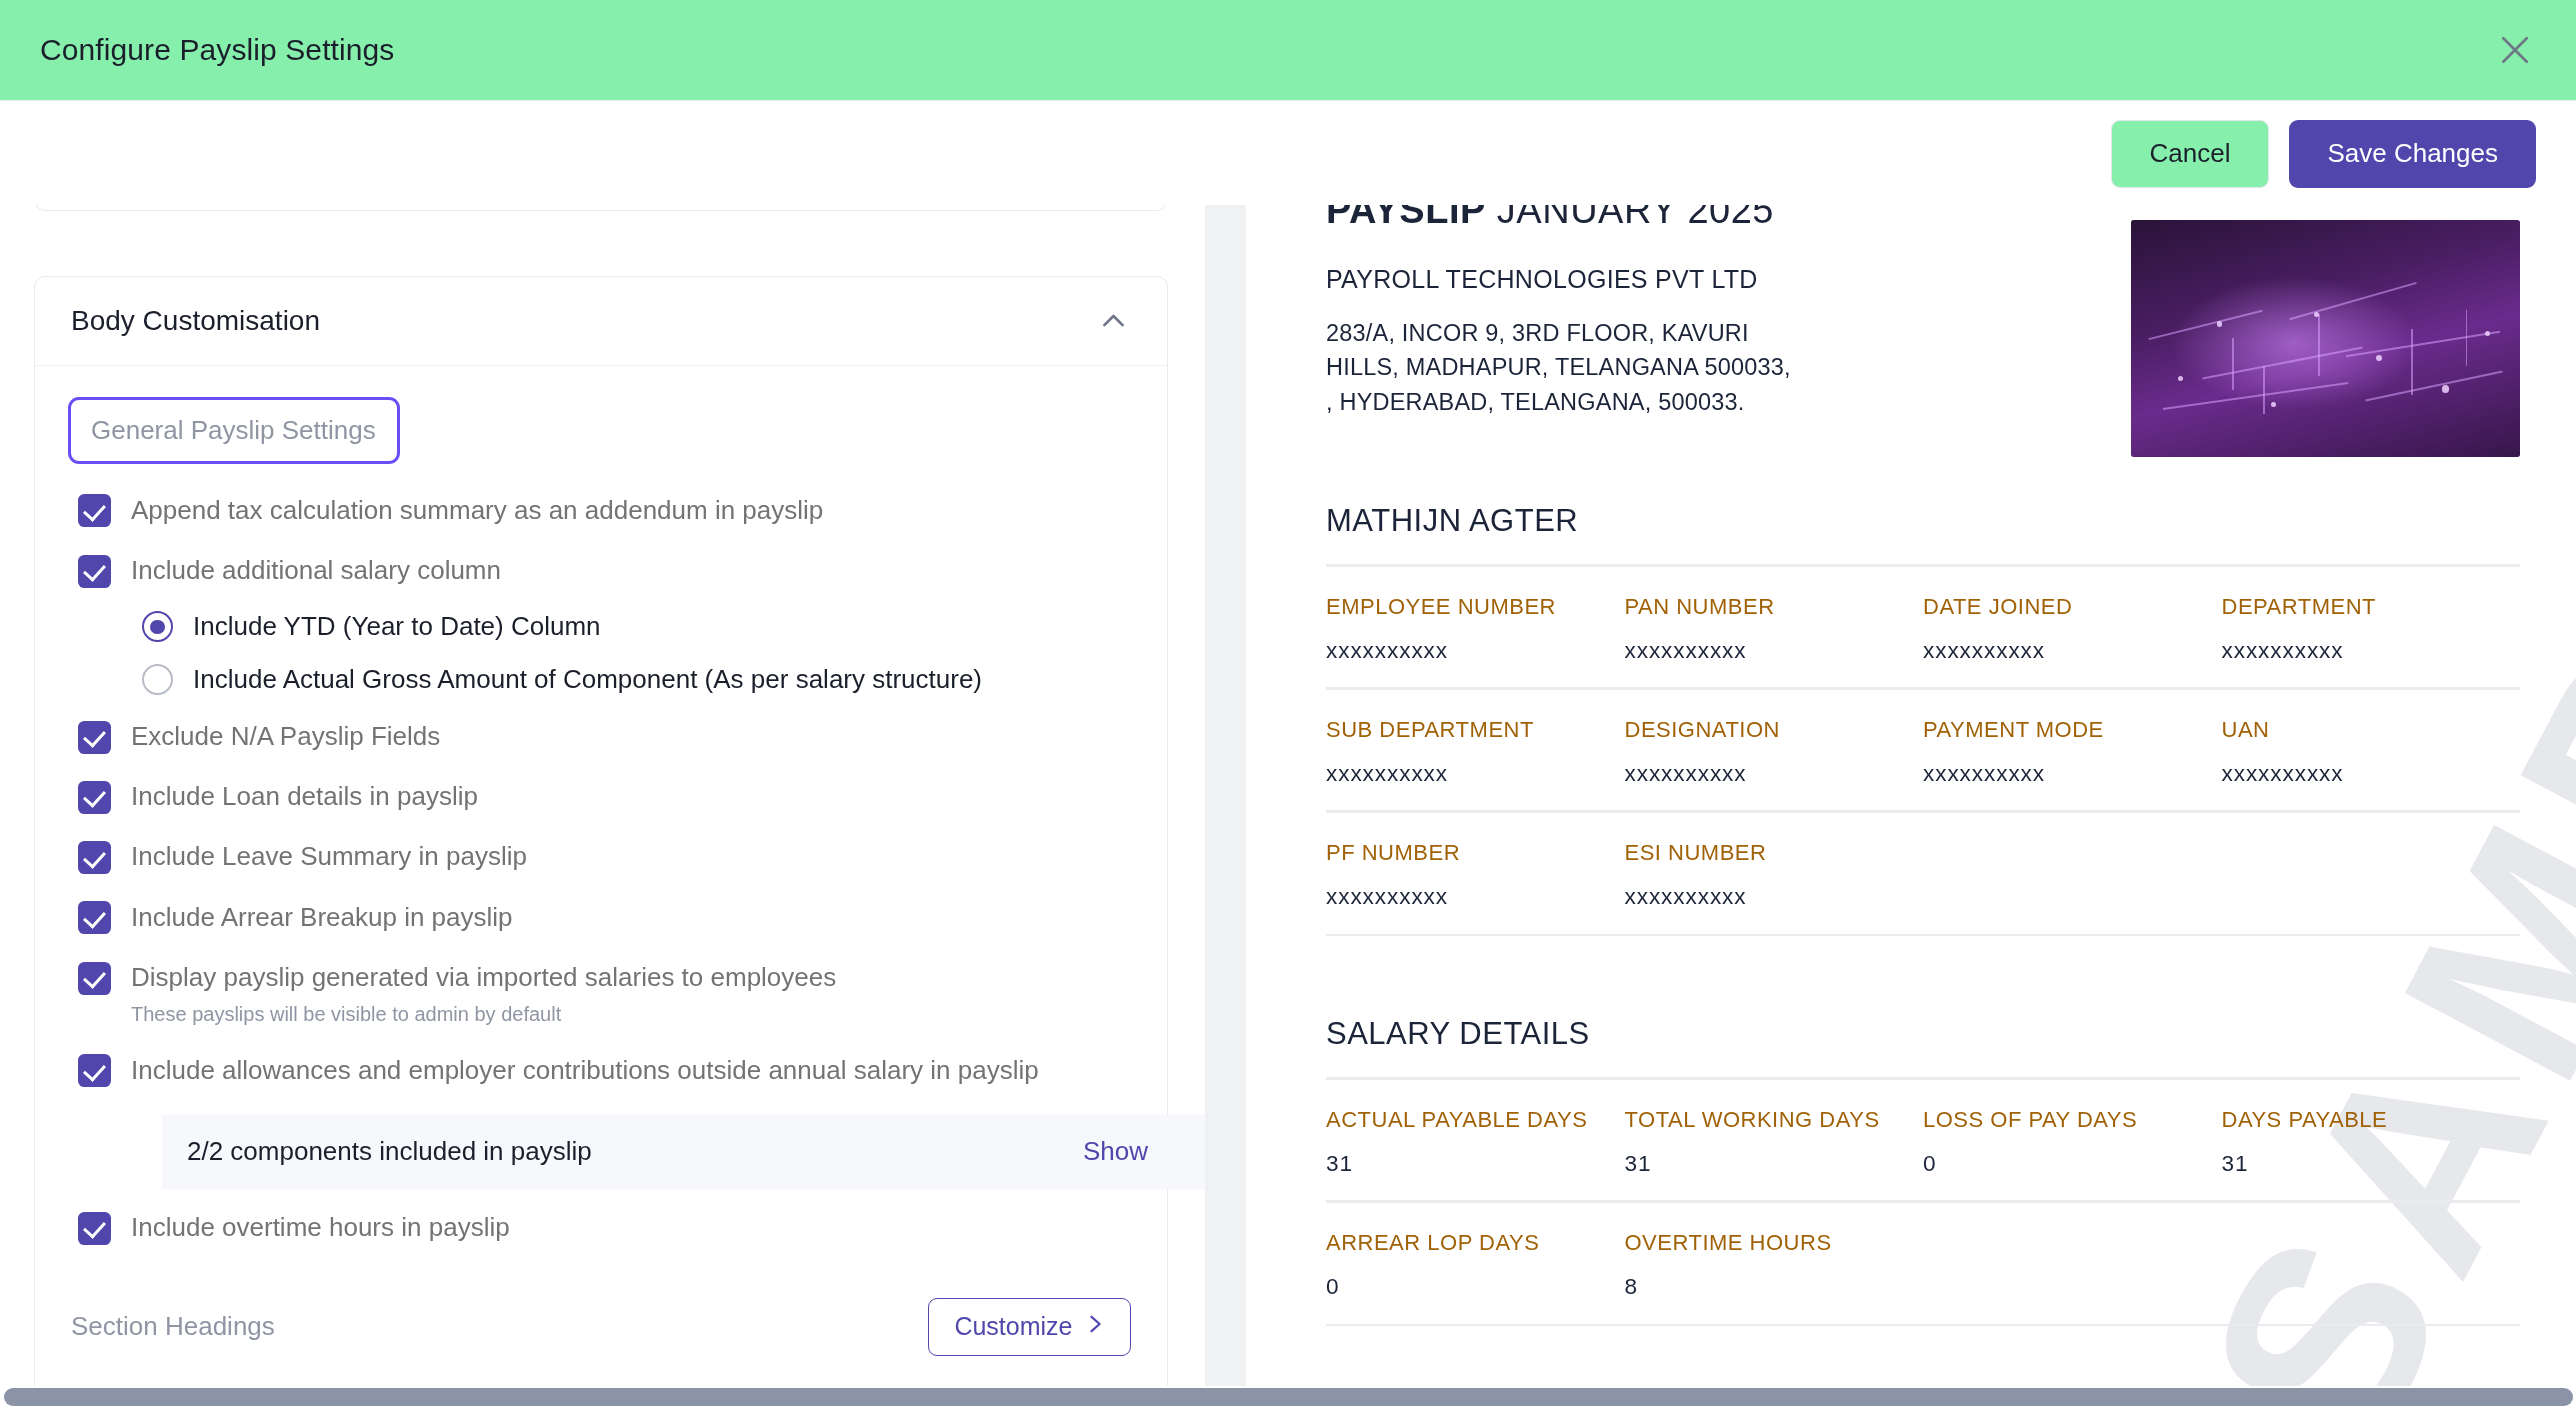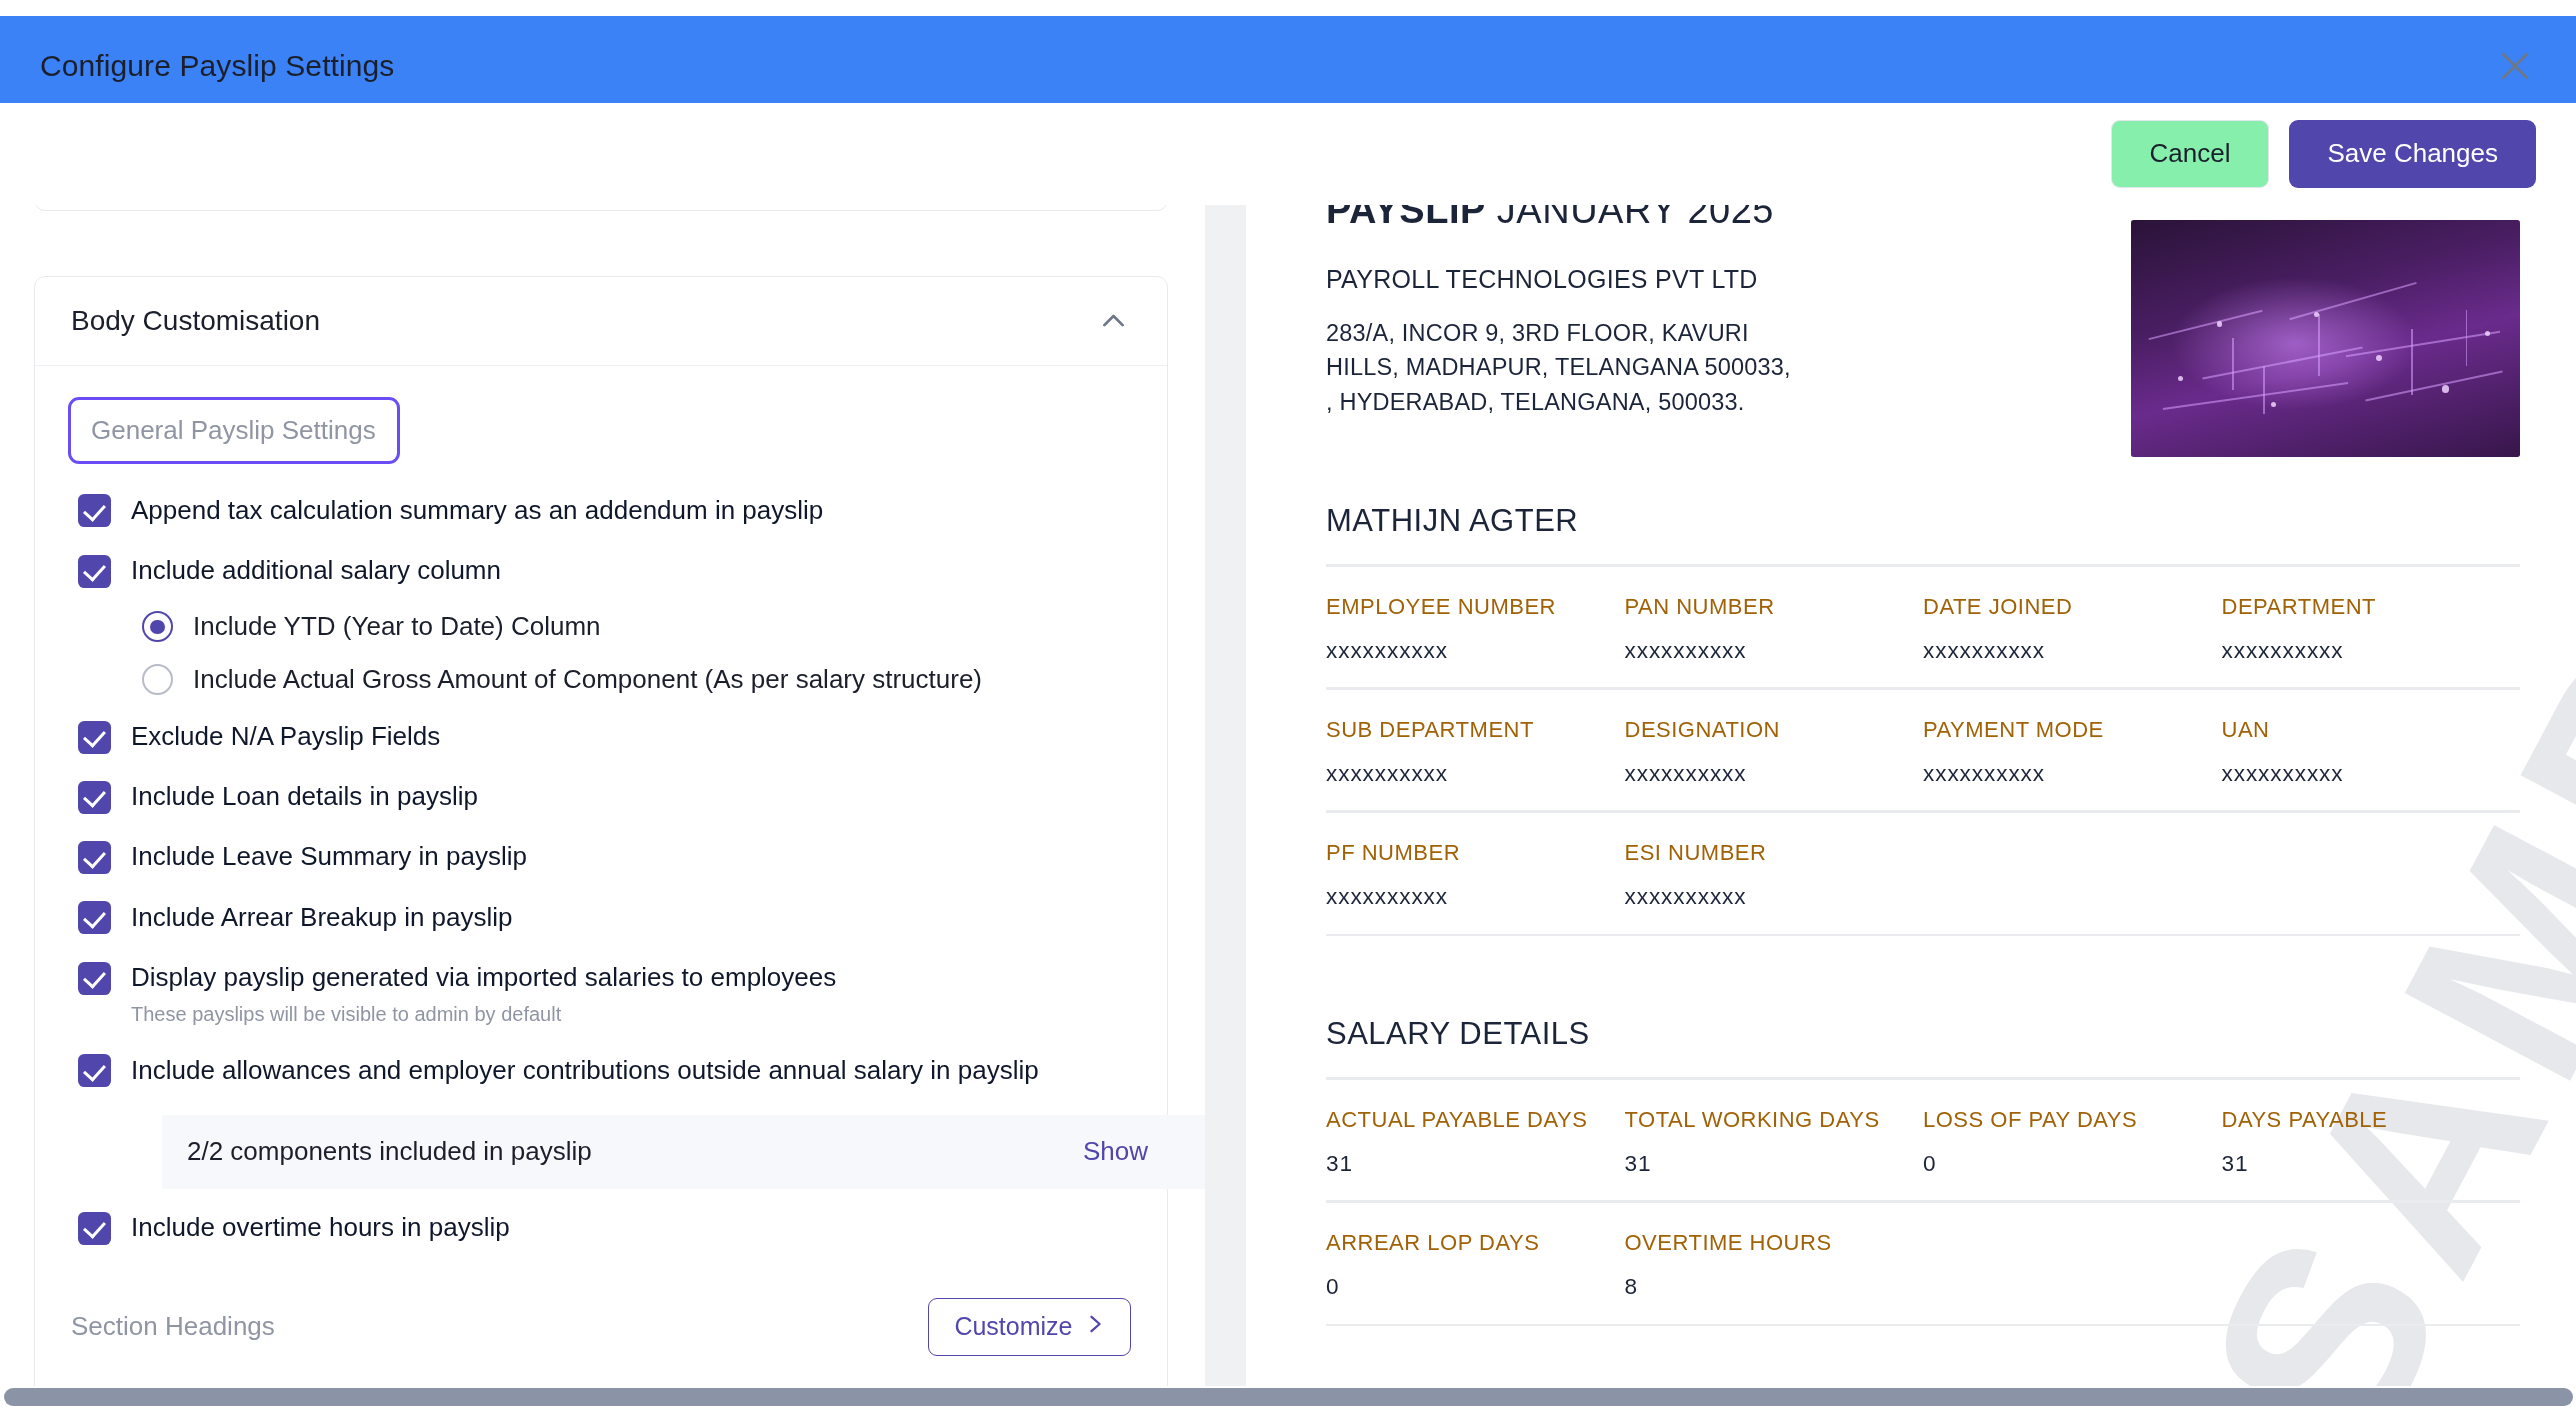--- a/index.html
+++ b/index.html
@@ -6,23 +6,23 @@
   html, body {
     width: 2576px; height: 1409px;
     font-family: "Liberation Sans", sans-serif;
     background: #ffffff;
     overflow: hidden;
   }
 
   
   .modal-header {
     position: absolute; left: 0; top: 0; width: 2576px; height: 101px;
-    background: #3b82f6;
+    background: #86efac;
     border-bottom: 1.8px solid #eceef2;
-    display: flex; align-items: center; margin-top: 16px;
+    display: flex; align-items: center;
   }
   .modal-title {
     margin-left: 40px;
     font-size: 30px; color: #1b1f2b; letter-spacing: 0.1px;
   }
   .close-icon {
     position: absolute; right: 40px; top: 50%; transform: translateY(-50%);
     width: 42px; height: 42px; cursor: pointer;
     display: flex; align-items: center; justify-content: center;
   }
@@ -102,21 +102,21 @@
   .cb {
     flex: 0 0 auto; width: 33px; height: 33px; border-radius: 6.3px;
     background: #5046ac; position: relative; margin-top: 1.8px; cursor: pointer;
   }
   .cb::after {
     content: ""; position: absolute; left: 10px; top: 5.4px;
     width: 10px; height: 17px;
     border: solid #ffffff; border-width: 0 3.6px 3.6px 0;
     transform: rotate(42deg);
   }
-  .opt-label { font-size: 26px; color: #0f172a; line-height: 1.32; }
+  .opt-label { font-size: 26px; color: #737373; line-height: 1.32; }
   .opt-sub {
     font-size: 20px; color: #8f95a3; margin-top: 7.2px; line-height: 1.3;
   }
 
   
   .radio-row {
     display: flex; align-items: center; gap: 20px;
     padding: 11px 36px 11px 107px;
   }
   .rb {

